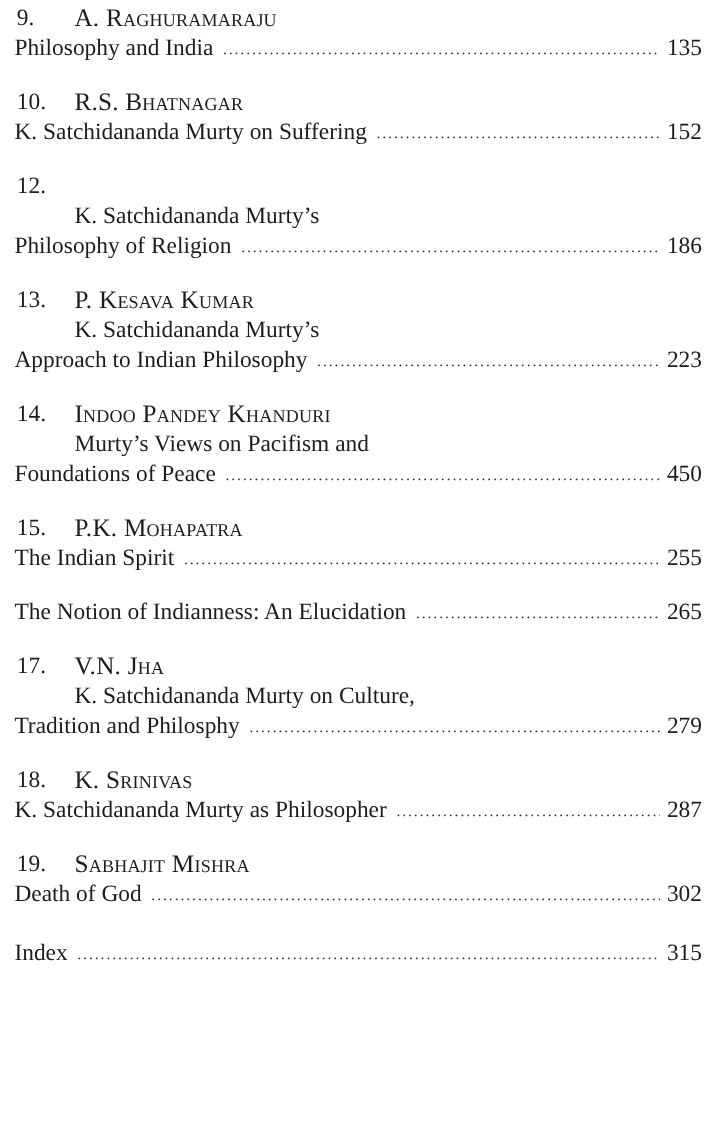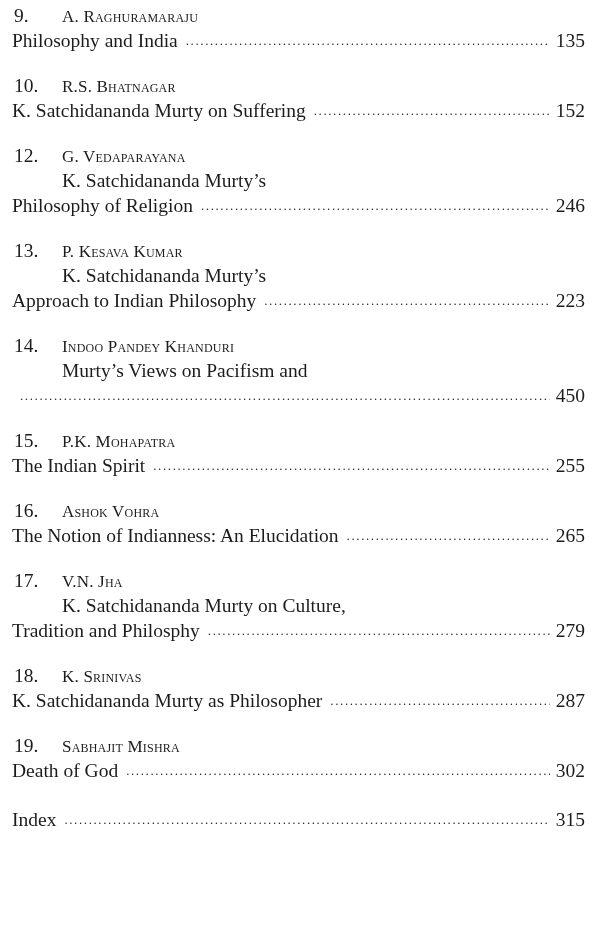--- a/index.html
+++ b/index.html
@@ -36,21 +36,21 @@
   }
   .num {
     position: absolute;
     left: 14px;
     top: 0;
     font-size: 19.5px;
     line-height: 25px;
   }
   .author {
     font-variant: small-caps;
-    font-size: 17px;
+    font-size: 21px;
     letter-spacing: 0.2px;
   }
   .leader-line {
     display: flex;
     align-items: center;
     padding-left: 12px;
   }
   .leader-line .title {
     flex: 0 0 auto;
   }
@@ -102,29 +102,28 @@
       <span class="title">K. Satchidananda Murty on Suffering</span>
       <span class="dots"></span>
       <span class="page">152</span>
     </div>
   </div>
 
 
   <div class="entry">
     <div class="line">
       <span class="num">12.</span>
-      <span class="author">G. Vedaparayana</span>
     </div>
     <div class="line">
       <span>K. Satchidananda Murty’s</span>
     </div>
     <div class="line leader-line">
       <span class="title">Philosophy of Religion</span>
       <span class="dots"></span>
-      <span class="page">246</span>
+      <span class="page">186</span>
     </div>
   </div>
 
   <div class="entry">
     <div class="line">
       <span class="num">13.</span>
       <span class="author">P. Kesava Kumar</span>
     </div>
     <div class="line">
       <span>K. Satchidananda Murty’s</span>
@@ -138,42 +137,39 @@
 
   <div class="entry">
     <div class="line">
       <span class="num">14.</span>
       <span class="author">Indoo Pandey Khanduri</span>
     </div>
     <div class="line">
       <span>Murty’s Views on Pacifism and</span>
     </div>
     <div class="line leader-line">
+      <span class="title">Foundations of Peace</span>
       <span class="dots"></span>
       <span class="page">450</span>
     </div>
   </div>
 
   <div class="entry">
     <div class="line">
       <span class="num">15.</span>
       <span class="author">P.K. Mohapatra</span>
     </div>
     <div class="line leader-line">
       <span class="title">The Indian Spirit</span>
       <span class="dots"></span>
       <span class="page">255</span>
     </div>
   </div>
 
   <div class="entry">
-    <div class="line">
-      <span class="num">16.</span>
-      <span class="author">Ashok Vohra</span>
-    </div>
     <div class="line leader-line">
       <span class="title"><span>The Notion of Indianness:</span> <span class="italic">An Elucidation</span></span>
       <span class="dots"></span>
       <span class="page">265</span>
     </div>
   </div>
 
   <div class="entry">
     <div class="line">
       <span class="num">17.</span>

